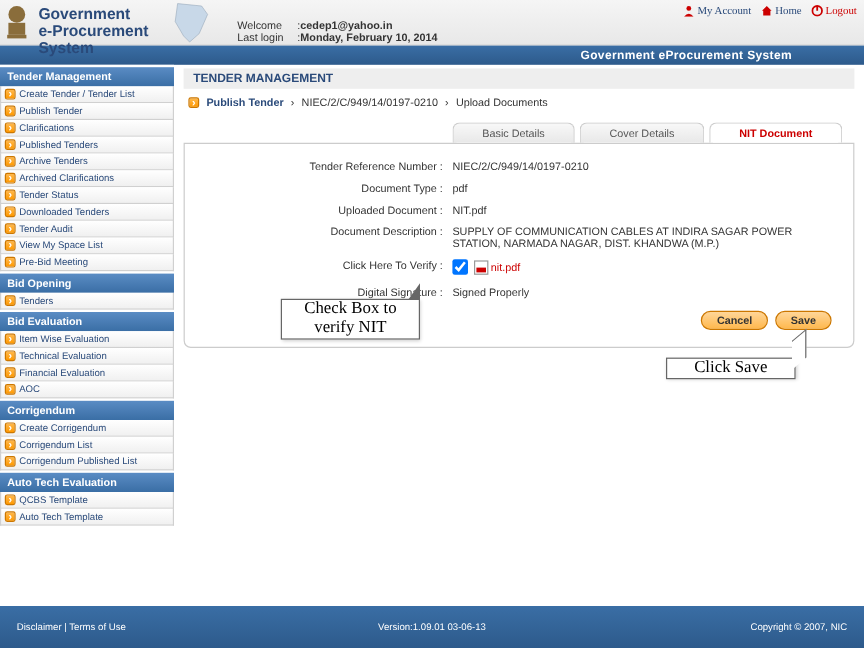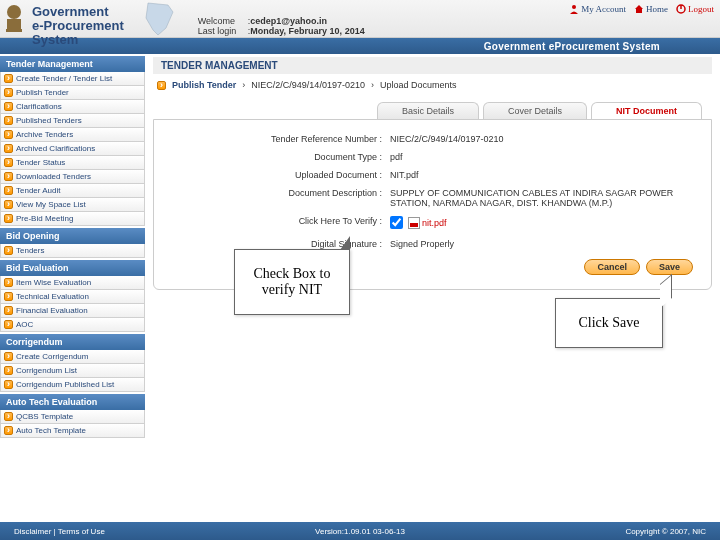--- a/index.html
+++ b/index.html
@@ -33,40 +33,40 @@
   .content-head { background: #eee; color: #2a4a7a; font-weight: bold; font-size: 10px; padding: 3px 8px; }
   .breadcrumb { display: flex; align-items: center; gap: 6px; font-size: 9px; padding: 6px 4px; color: #333; }
   .breadcrumb .arrow-o { width: 9px; height: 9px; background: linear-gradient(#ffb84d, #ff9900); border: 1px solid #cc7700; border-radius: 2px; position: relative; }
   .breadcrumb .arrow-o::after { content: '›'; position: absolute; left: 2px; top: -2px; color: #fff; font-size: 9px; font-weight: bold; }
   .breadcrumb b { color: #2a4a7a; }
   
   .tabs { display: flex; gap: 4px; margin-top: 6px; justify-content: flex-end; padding-right: 10px; }
   .tab { border: 1px solid #ccc; border-bottom: none; border-radius: 6px 6px 0 0; padding: 3px 24px; font-size: 9px; background: linear-gradient(#f8f8f8, #e8e8e8); color: #555; cursor: pointer; }
   .tab.active { background: #fff; color: #c00; font-weight: bold; text-align: center; }
   
-  .panel { border: 1px solid #ccc; border-radius: 0 0 6px 6px; padding: 14px 18px 14px 26px; background: #fff; }
+  .panel { border: 1px solid #ccc; border-radius: 0 0 6px 6px; padding: 14px 18px 14px 13px; background: #fff; }
   .field { display: flex; margin-bottom: 8px; font-size: 9px; align-items: flex-start; }
   .field .flabel { width: 210px; text-align: right; color: #333; padding-right: 8px; }
   .field .fval { flex: 1; color: #333; }
   .pdf-link { color: #c00; text-decoration: none; display: inline-flex; align-items: center; gap: 2px; }
   .pdf-ico { width: 12px; height: 12px; background: #fff; border: 1px solid #999; position: relative; display: inline-block; }
   .pdf-ico::after { content: ''; position: absolute; bottom: 1px; left: 1px; right: 1px; height: 4px; background: #c00; }
   
   .btn-row { display: flex; justify-content: flex-end; gap: 6px; margin-top: 10px; }
   .btn { border: 1px solid #cc7700; background: linear-gradient(#ffd699, #ffb84d); border-radius: 10px; padding: 2px 12px; font-size: 9px; color: #333; cursor: pointer; font-weight: bold; }
   
-  .callout { position: absolute; background: #fff; border: 1px solid #666; padding: 16px 10px; font-family: "Times New Roman", serif; font-size: 14px; text-align: center; line-height: 16px; box-shadow: 1px 1px 3px rgba(0,0,0,0.2); }
+  .callout { position: absolute; background: #fff; border: 1px solid #666; padding: 0 10px; font-family: "Times New Roman", serif; font-size: 14px; text-align: center; line-height: 16px; box-shadow: 1px 1px 3px rgba(0,0,0,0.2); }
   .callout.c1 { left: 234px; top: 249px; width: 116px; }
   .callout.c2 { left: 555px; top: 298px; width: 108px; }
   .callout .pointer { position: absolute; width: 0; height: 0; }
   .c1 .pointer { right: -1px; top: -14px; border-left: 10px solid transparent; border-right: 10px solid #666; border-top: 14px solid transparent; }
   .c1 .pointer::after { content:''; position:absolute; left:-8px; top:2px; border-left: 8px solid transparent; border-right: 8px solid #fff; border-top: 12px solid transparent; }
   .c2 .pointer { right: -10px; top: -20px; width: 12px; height: 24px; border: 1px solid #666; border-left: none; border-bottom: none; background: #fff; transform: skewY(-40deg); }
   
-  .footer { position: absolute; bottom: 0; left: 0; right: 0; background: linear-gradient(#3a6ea5, #2d5a8b); color: #fff; height: 18px; display: flex; justify-content: space-between; align-items: center; padding: 0 14px; font-size: 8px; }
+  .footer { position: absolute; bottom: 0; left: 0; right: 0; background: linear-gradient(#3a6ea5, #2d5a8b); color: #fff; height: 35px; display: flex; justify-content: space-between; align-items: center; padding: 0 14px; font-size: 8px; }
   .footer .mid { position: absolute; left: 50%; transform: translateX(-50%); }
 </style>
 </head>
 <body>
 
 <div class="header">
   <div class="emblem">
     <svg viewBox="0 0 20 30">
         <ellipse cx="10" cy="8" rx="7" ry="7" fill="#8a6d3b"></ellipse>
         <rect x="3" y="15" width="14" height="10" fill="#8a6d3b"></rect>

